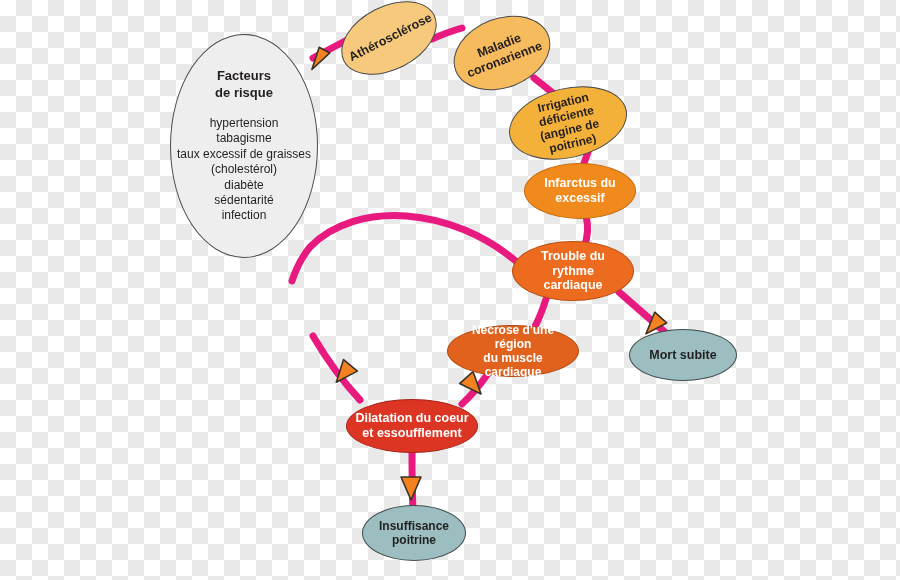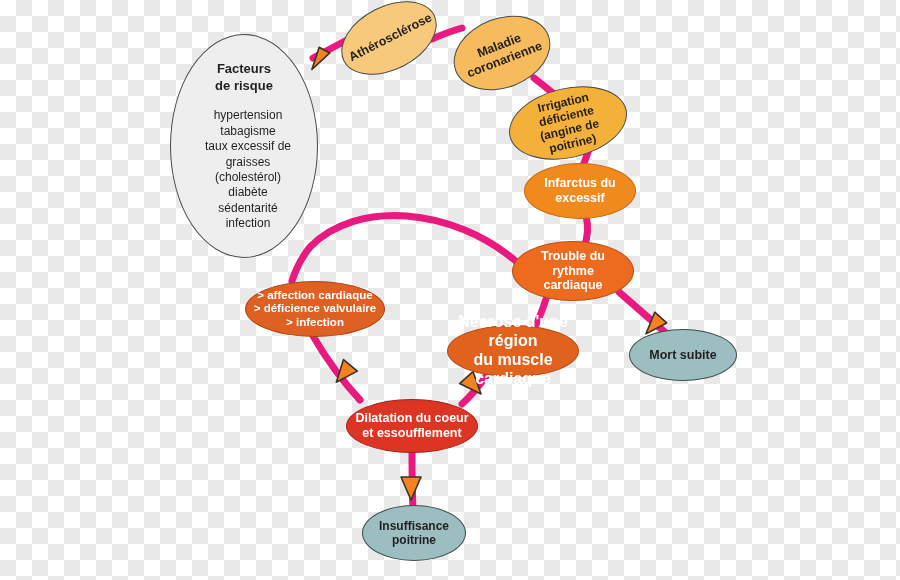--- a/index.html
+++ b/index.html
@@ -99,41 +99,40 @@
     color: #231f20;
   }
 
   
   #n-risk      { left:170px; top: 34px;  width:148px; height:224px; }
   #n-athero    { left:338px; top:  6px;  width:102px; height: 64px; transform: rotate(-27deg); font-weight:bold; font-size:12.5px; }
   #n-coron     { left:452px; top: 18px;  width:100px; height: 70px; transform: rotate(-21deg); font-weight:bold; font-size:12.5px; }
   #n-irrig     { left:508px; top: 88px;  width:120px; height: 70px; transform: rotate(-13deg); font-weight:bold; font-size:12px; }
   #n-infarct   { left:524px; top:163px;  width:112px; height: 56px; font-weight:bold; font-size:12.5px; }
   #n-rythme    { left:512px; top:241px;  width:122px; height: 60px; font-weight:bold; font-size:12.5px; }
-  #n-necrose   { left:447px; top:325px;  width:132px; height: 52px; font-weight:bold; font-size:16px; }
+  #n-necrose   { left:447px; top:325px;  width:132px; height: 52px; font-weight:bold; font-size:12px; }
   #n-affect    { left:245px; top:281px;  width:140px; height: 56px; font-weight:bold; font-size:11.5px; }
   #n-dilat     { left:346px; top:399px;  width:132px; height: 54px; font-weight:bold; font-size:12.5px; }
   #n-mort      { left:629px; top:329px;  width:108px; height: 52px; font-weight:bold; font-size:12.5px; }
   #n-insuf     { left:362px; top:505px;  width:104px; height: 56px; font-weight:bold; font-size:12px; }
 
   #n-risk .risk-wrap { width:100%; padding:0 4px; box-sizing:border-box; }
   .risk-title {
     font-weight: bold;
     font-size: 13px;
     line-height: 1.3;
     white-space: pre-line;
     color: #231f20;
   }
   .risk-list {
     margin-top: 14px;
     font-size: 12px;
     line-height: 1.28;
     white-space: pre-line;
     color: #231f20;
-    margin-left: 8px;
   }
 </style>
 </head>
 <body>
 
 <div id="stage">
 
   <svg id="edges" viewBox="0 0 900 580">
     <g fill="none" stroke="#e8197f" stroke-width="7" stroke-linecap="round">
 
@@ -210,25 +209,20 @@
   <div class="node sk-rythme" id="n-rythme">
     <span class="lbl">Trouble du rythme
 cardiaque</span>
   </div>
 
   <div class="node sk-necrose" id="n-necrose">
     <span class="lbl">Nécrose d'une région
 du muscle cardiaque</span>
   </div>
 
-  <div class="node sk-affect" id="n-affect">
-    <span class="lbl">&gt; affection cardiaque
-&gt; déficience valvulaire
-&gt; infection</span>
-  </div>
 
   <div class="node sk-teal" id="n-mort">
     <span class="lbl">Mort subite</span>
   </div>
 
   <div class="node sk-dilat" id="n-dilat">
     <span class="lbl">Dilatation du coeur
 et essoufflement</span>
   </div>
 

